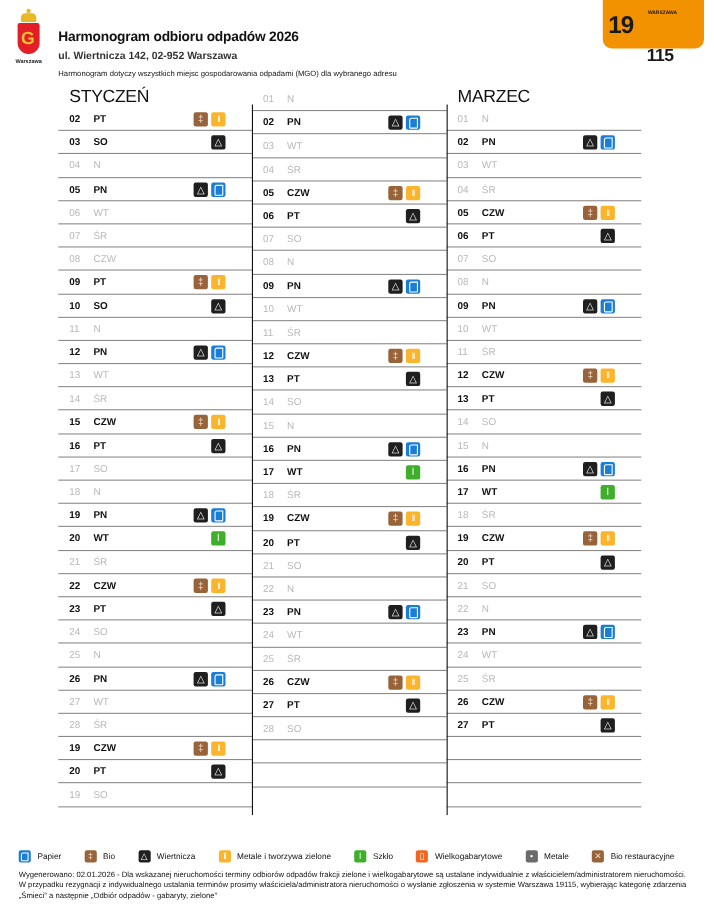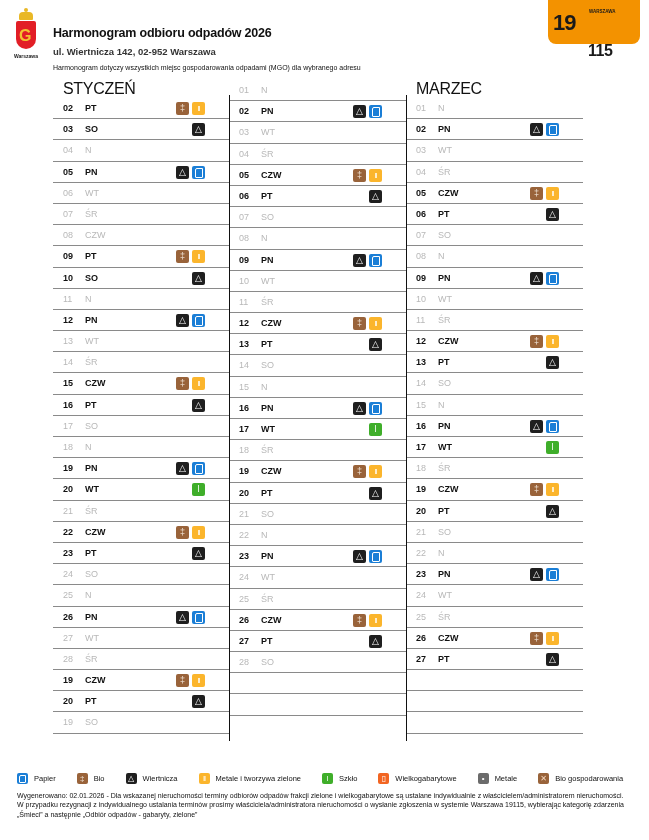--- a/index.html
+++ b/index.html
@@ -634,17 +634,17 @@
     <span class="legend-item">
       <span class="ic ic-bulky"></span>
       <span>Wielkogabarytowe</span>
     </span>
     <span class="legend-item">
       <span class="ic ic-green"></span>
       <span>Metale</span>
     </span>
     <span class="legend-item">
       <span class="ic ic-biorest"></span>
-      <span>Bio gospodarowania</span>
+      <span>Bio restauracyjne</span>
     </span>
   </div>
 
 <div class="footer">Wygenerowano: 02.01.2026 -  Dla wskazanej nieruchomości terminy odbiorów odpadów frakcji zielone i wielkogabarytowe są ustalane indywidualnie z właścicielem/administratorem nieruchomości.  W przypadku rezygnacji z indywidualnego ustalania terminów prosimy właściciela/administratora nieruchomości o wysłanie zgłoszenia w systemie Warszawa 19115, wybierając kategorię zdarzenia „Śmieci” a następnie „Odbiór odpadów - gabaryty, zielone”</div>
 
 </body></html>

